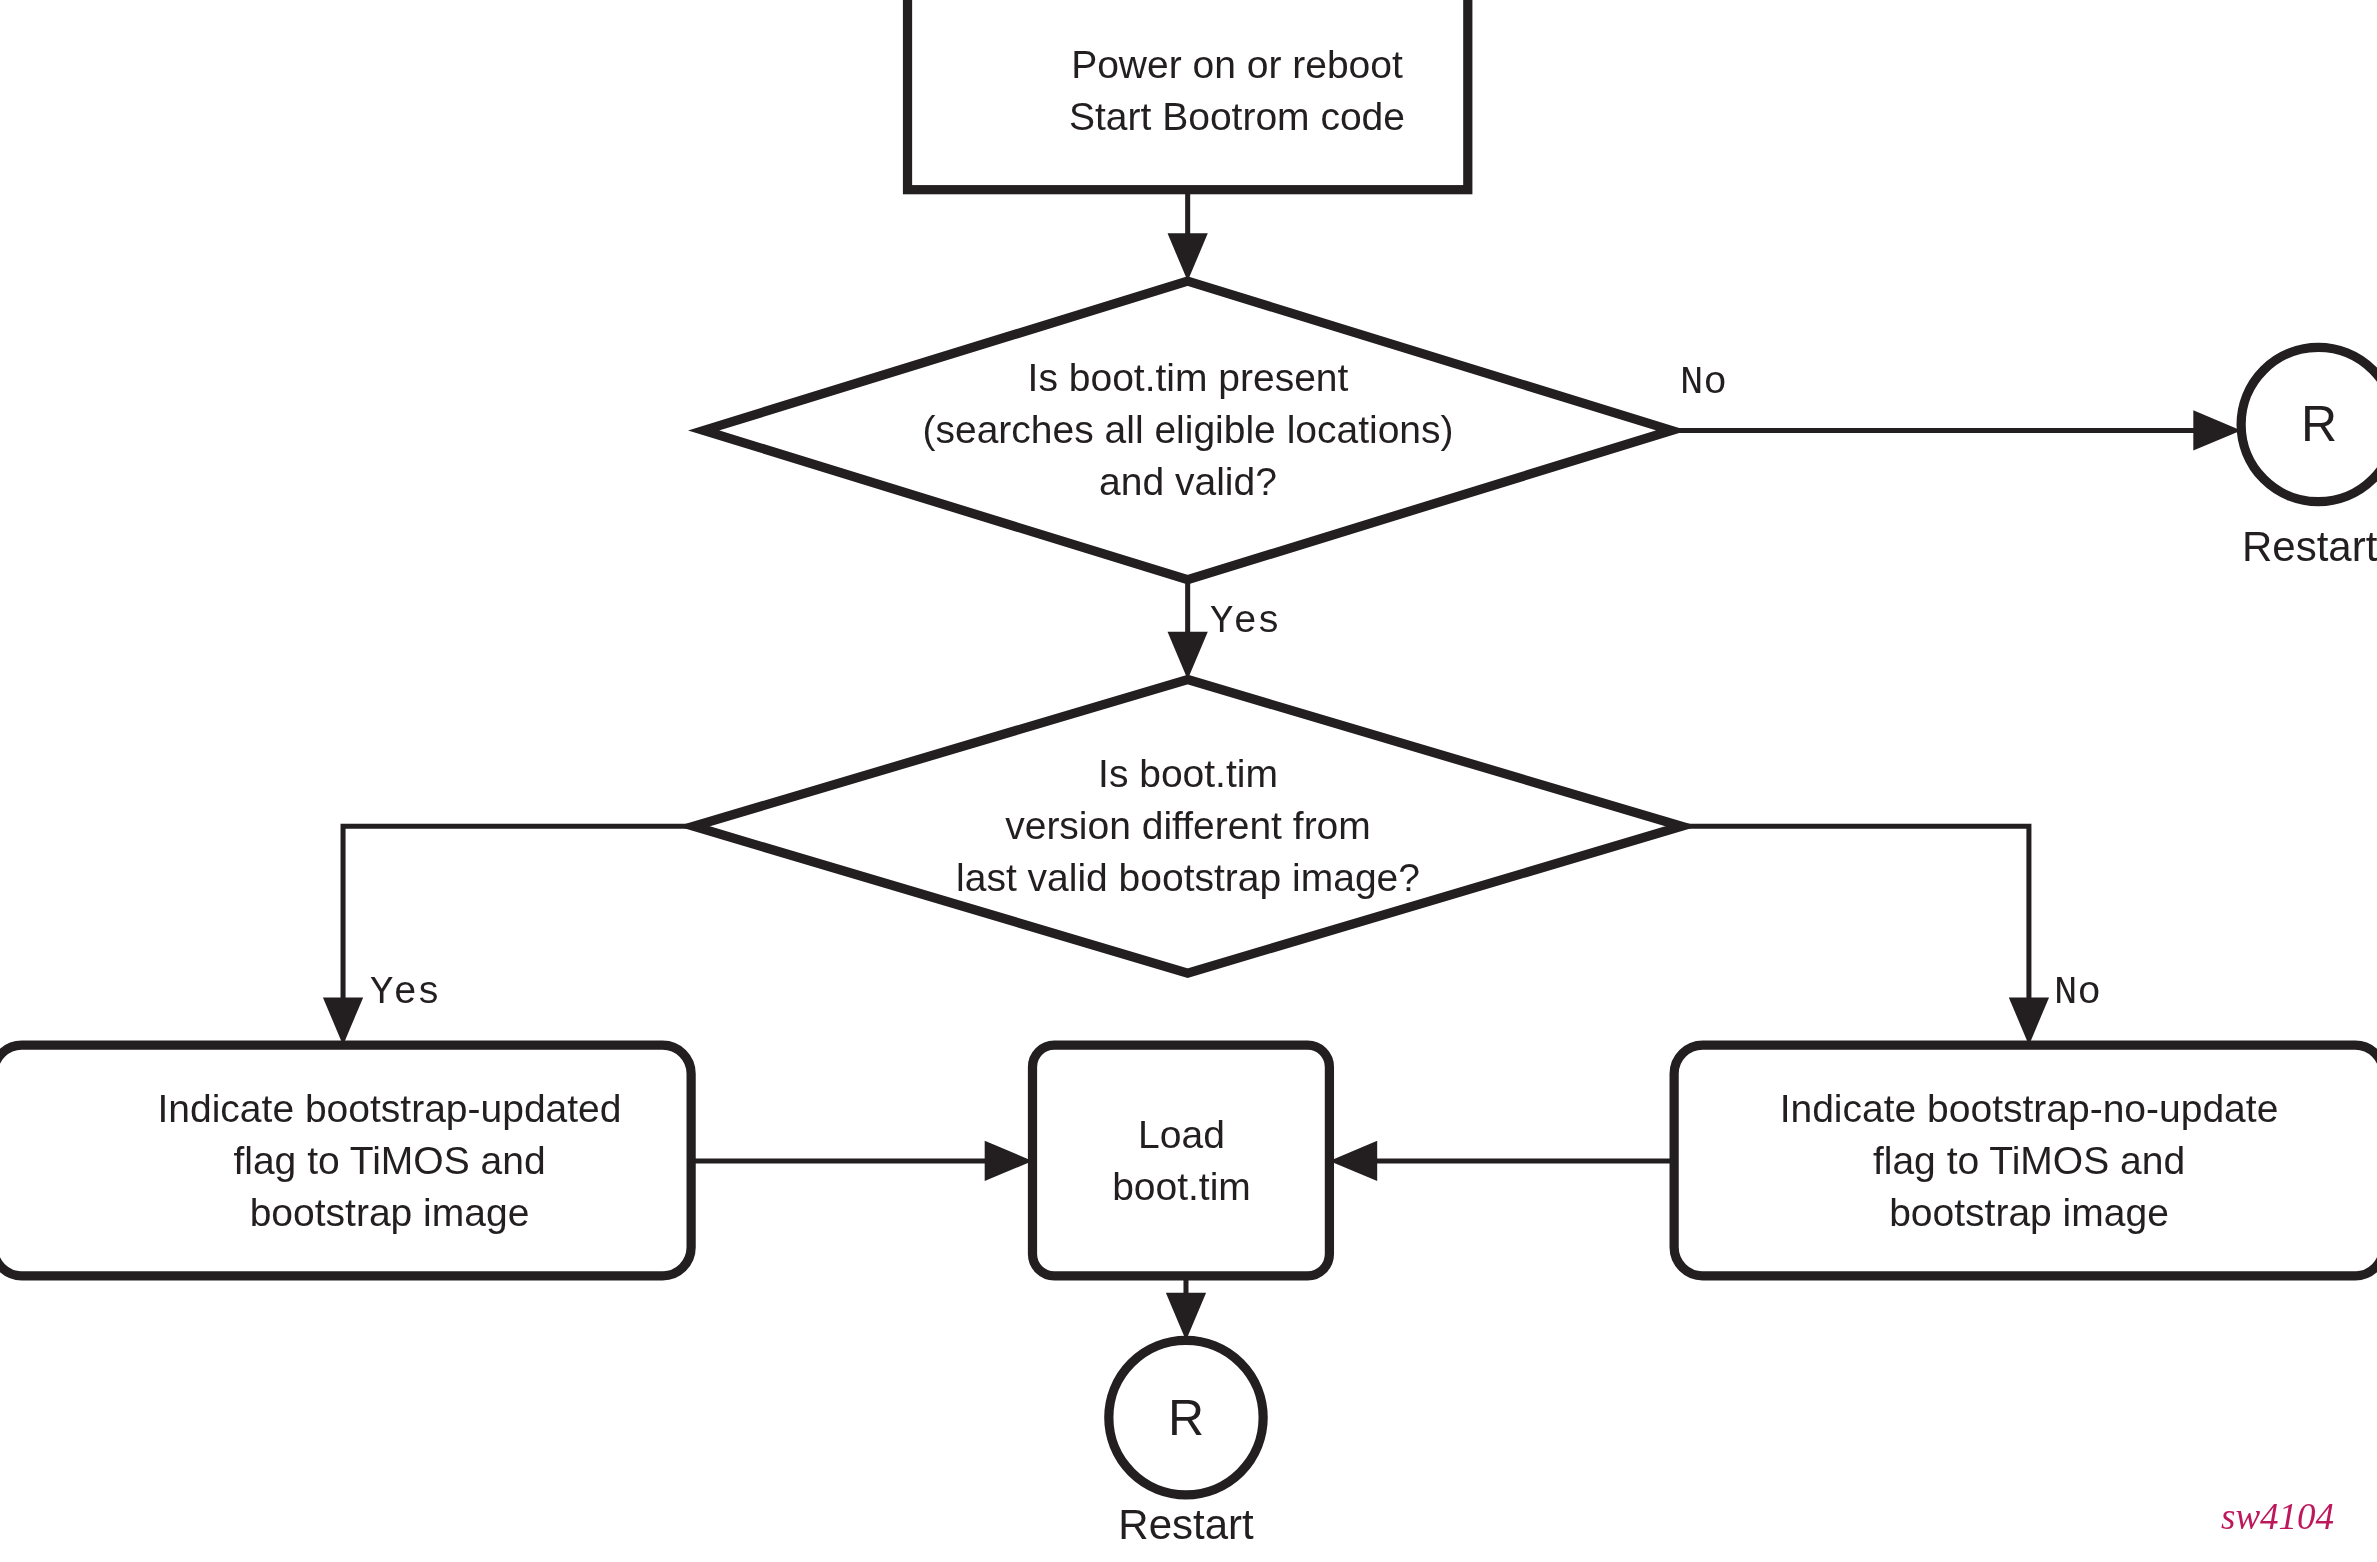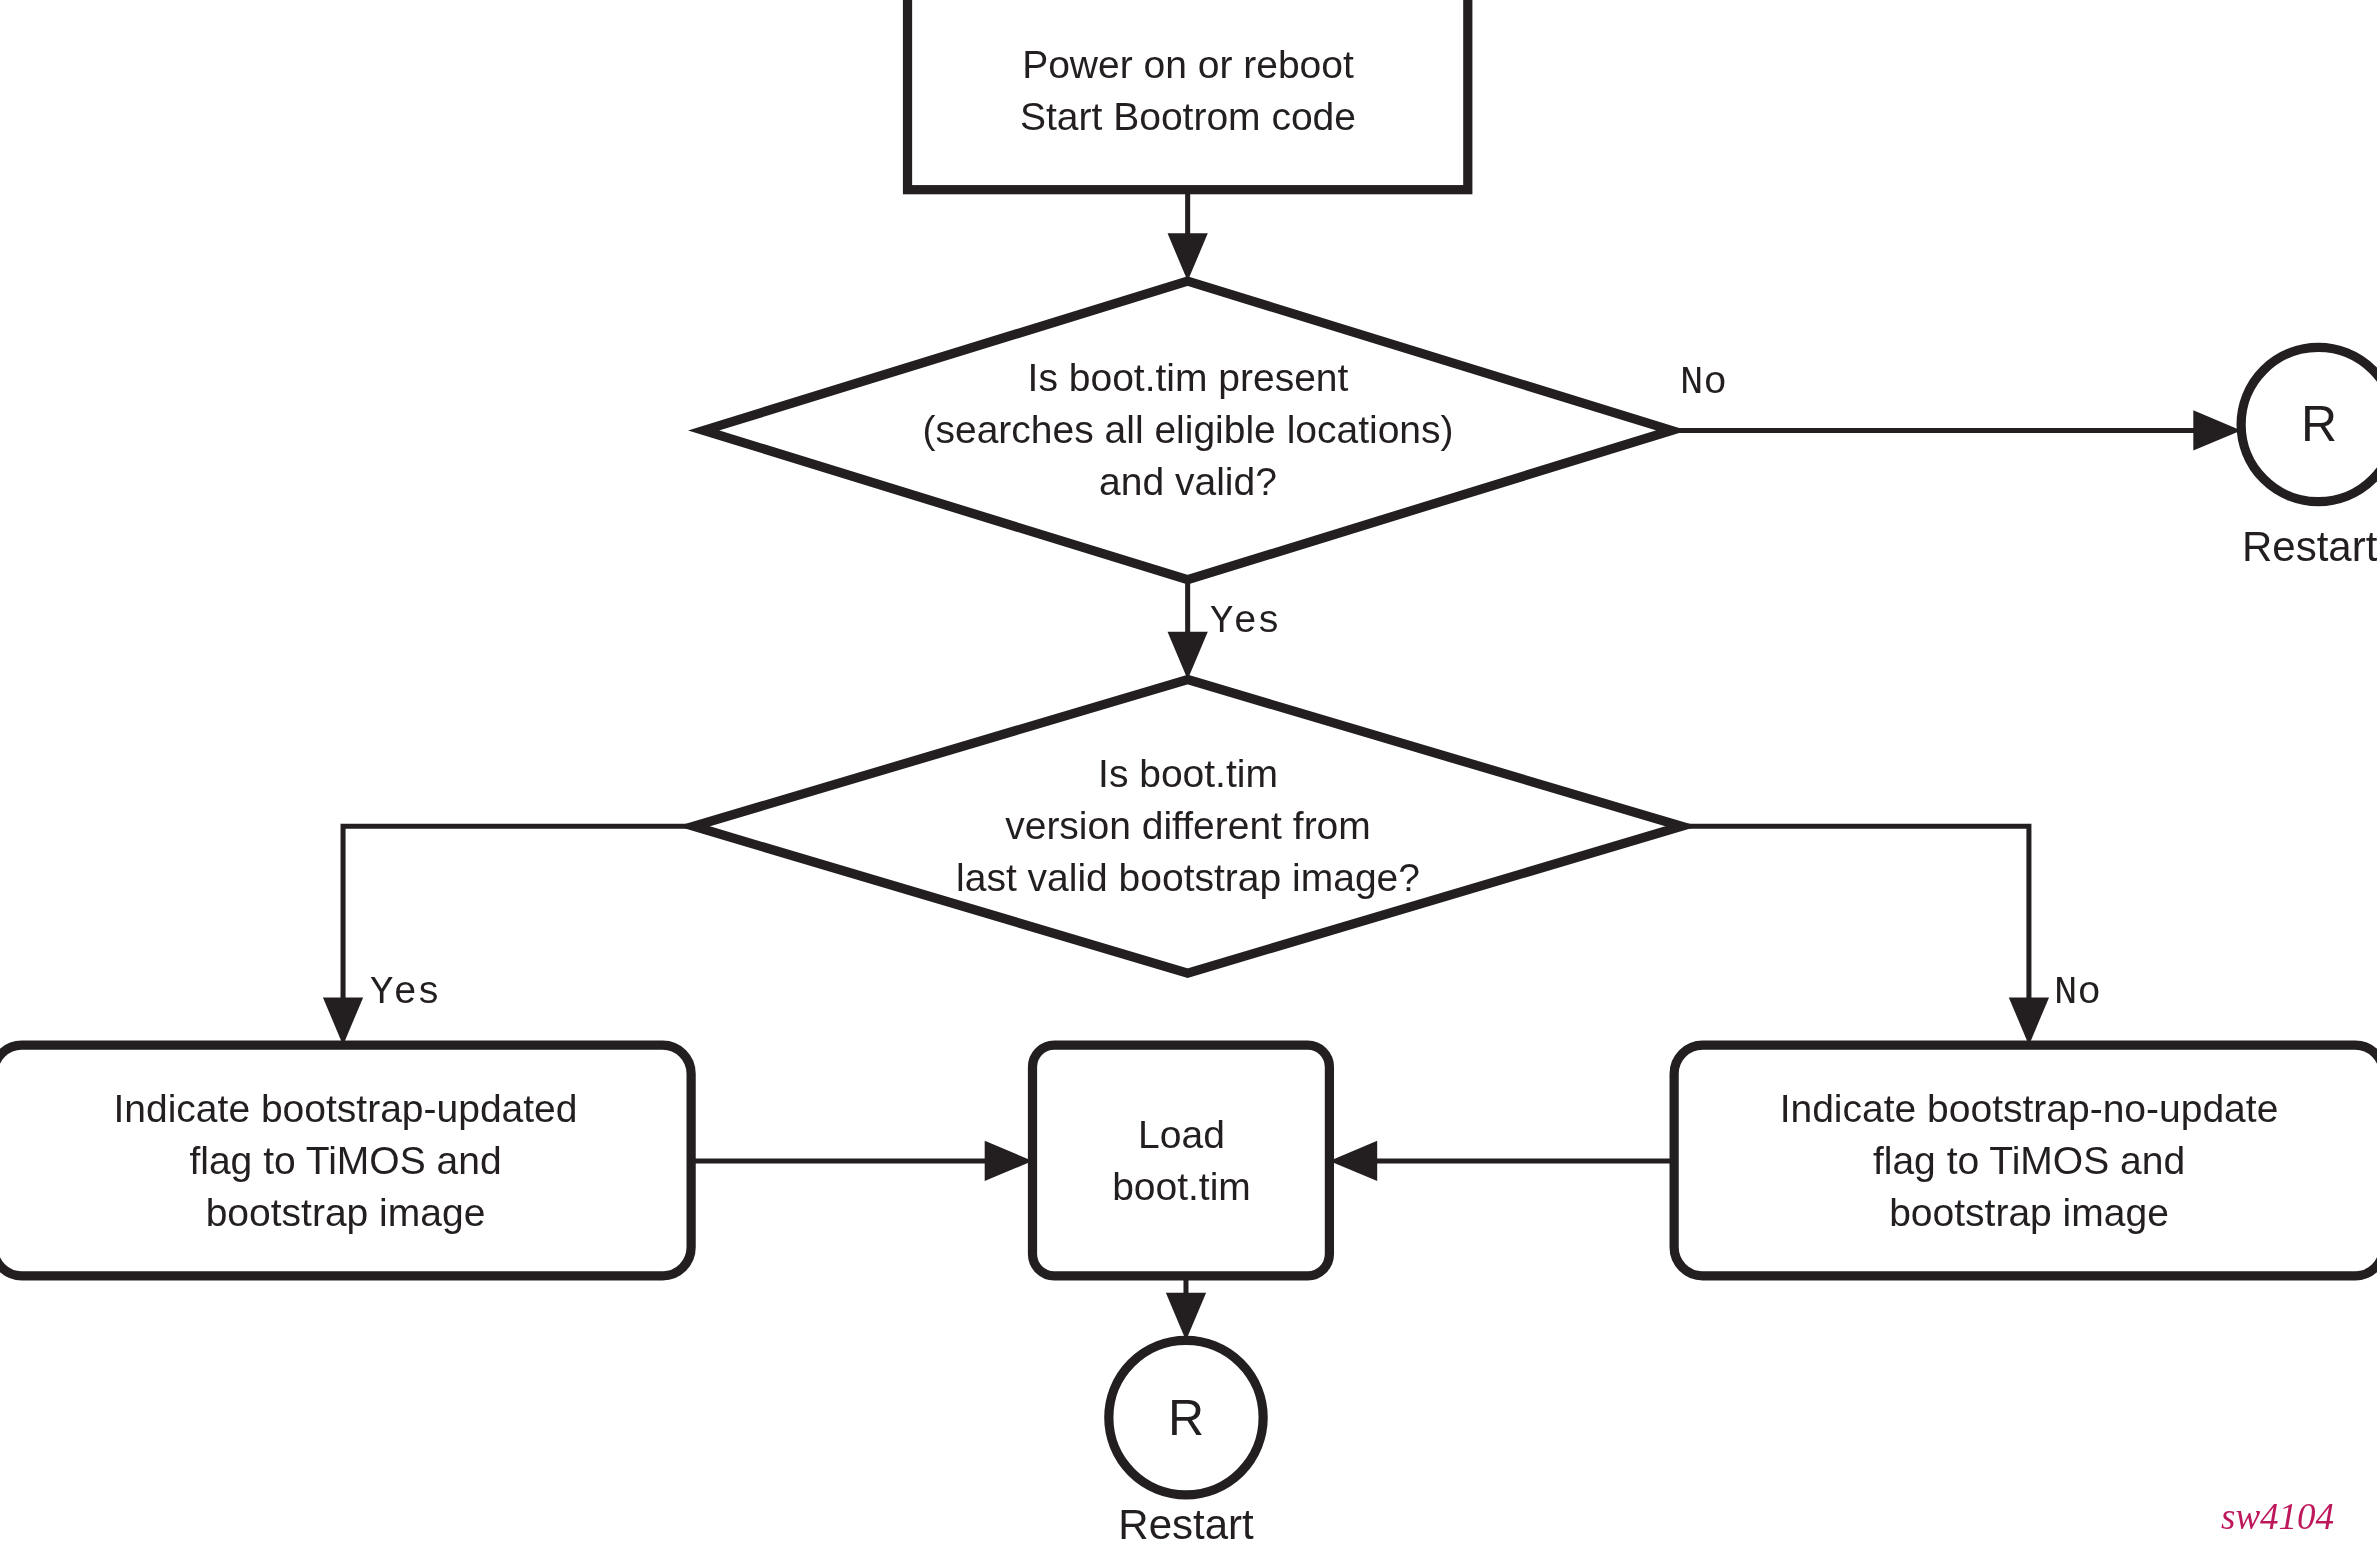--- a/index.html
+++ b/index.html
@@ -145,32 +145,32 @@
       <polygon class="conn-head" points="1585,1384 1642,1360 1642,1408"></polygon>
     </g>
 
     <g>
       <path class="conn" d="M1414,1521 L1414,1563"></path>
       <polygon class="conn-head" points="1414,1598 1390,1541 1438,1541"></polygon>
     </g>
 
   </svg>
 
-  <div class="node-text" style="left:908px; top:39px; width:560px;">Power on or reboot
+  <div class="node-text" style="left:957px; top:39px; width:560px;">Power on or reboot
 Start Bootrom code</div>
 
   <div class="node-text" style="left:839px; top:748px; width:698px;">Is boot.tim
 version different from
 last valid bootstrap image?</div>
 
   <div class="node-text" style="left:839px; top:352px; width:698px;">Is boot.tim present
 (searches all eligible locations)
 and valid?</div>
 
-  <div class="node-text" style="left:0px; top:1083px; width:691px;">Indicate bootstrap-updated
+  <div class="node-text" style="left:0px; top:1083px; width:691px;padding-left:44px;">Indicate bootstrap-updated
 flag to TiMOS and
 bootstrap image</div>
 
   <div class="node-text" style="left:1033px; top:1109px; width:297px;">Load
 boot.tim</div>
 
   <div class="node-text" style="left:1674px; top:1083px; width:710px;">Indicate bootstrap-no-update
 flag to TiMOS and
 bootstrap image</div>
 

